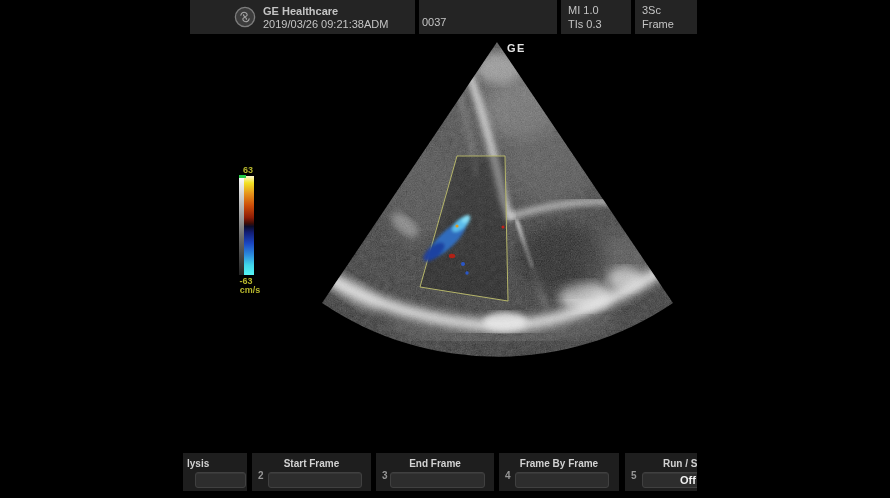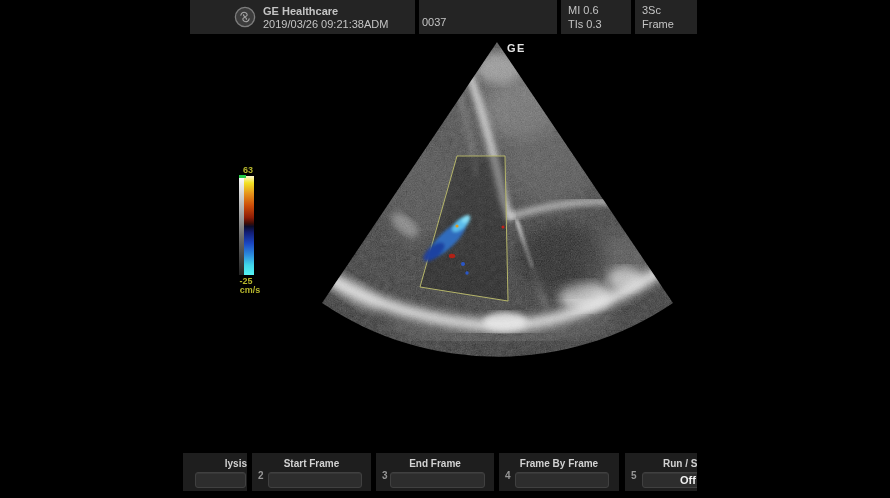--- a/index.html
+++ b/index.html
@@ -36,21 +36,21 @@
   #echo-svg{position:absolute;left:0;top:0;}
   
   .sk{position:absolute;top:453px;height:38px;background:#1e1e1e;overflow:hidden;}
   #sk0{left:183px;width:64px;}
   #sk1{left:252px;width:119px;}
   #sk2{left:376px;width:118px;}
   #sk3{left:499px;width:120px;}
   #sk4{left:625px;width:72px;}
   .sk-label{position:absolute;top:5px;left:0;width:100%;text-align:center;
     color:#d2d2d2;font-size:10px;font-weight:bold;white-space:nowrap;}
-  .sk-label.left{text-align:right;padding-left:4px;box-sizing:border-box;}
+  .sk-label.left{text-align:left;padding-left:4px;box-sizing:border-box;}
   #sk4 .sk-label{text-align:left;left:38px;width:auto;}
   .sk-num{position:absolute;left:6px;top:17px;color:#969696;font-size:10px;font-weight:bold;}
   .sk-btn{position:absolute;top:19px;height:14px;background:#2d2d2d;border:1px solid #404040;
     border-radius:3px;box-shadow:inset 0 1px 0 rgba(255,255,255,0.05);
     color:#f0f0f0;font-size:11px;font-weight:bold;text-align:center;line-height:14px;}
   #sk0 .sk-btn{left:12px;width:49px;}
   #sk1 .sk-btn{left:16px;width:92px;}
   #sk2 .sk-btn{left:14px;width:93px;}
   #sk3 .sk-btn{left:16px;width:92px;}
   #sk4 .sk-btn{left:17px;width:90px;}
@@ -68,21 +68,21 @@
     </svg>
     <span class="hdr-text" id="brand">GE Healthcare</span>
     <span class="hdr-text" id="datetime">2019/03/26 09:21:38ADM</span>
   </div>
 
   <div class="hdr-box" id="hdr-num">
     <span class="hdr-text" id="exam-num">0037</span>
   </div>
 
   <div class="hdr-box two-line" id="hdr-power">
-    <span class="hdr-text l1">MI 0.6</span>
+    <span class="hdr-text l1">MI 1.0</span>
     <span class="hdr-text l2">TIs 0.3</span>
   </div>
 
   <div class="hdr-box two-line" id="hdr-probe">
     <span class="hdr-text l1">3Sc</span>
     <span class="hdr-text l2">Frame</span>
   </div>
 
   <svg id="echo-svg" width="890" height="498" viewBox="0 0 890 498">
     <defs>
@@ -167,21 +167,21 @@
     <text x="507" y="52" fill="#e4e4e4" font-size="11" font-weight="bold" letter-spacing="1.5" font-family="Liberation Sans, sans-serif">GE</text>
   </svg>
 
   <div id="colorbar-wrap">
     <div id="cb-max">63</div>
     <div id="cb-bar">
       <div id="cb-gray"></div>
       <div id="cb-color"></div>
       <div id="cb-baseline-tick"></div>
     </div>
-    <div id="cb-min">-25</div>
+    <div id="cb-min">-63</div>
     <div id="cb-unit">cm/s</div>
   </div>
 
   <div class="sk" id="sk0">
     <div class="sk-label left">lysis</div>
     <div class="sk-btn"></div>
   </div>
 
   <div class="sk" id="sk1">
     <span class="sk-num">2</span>

